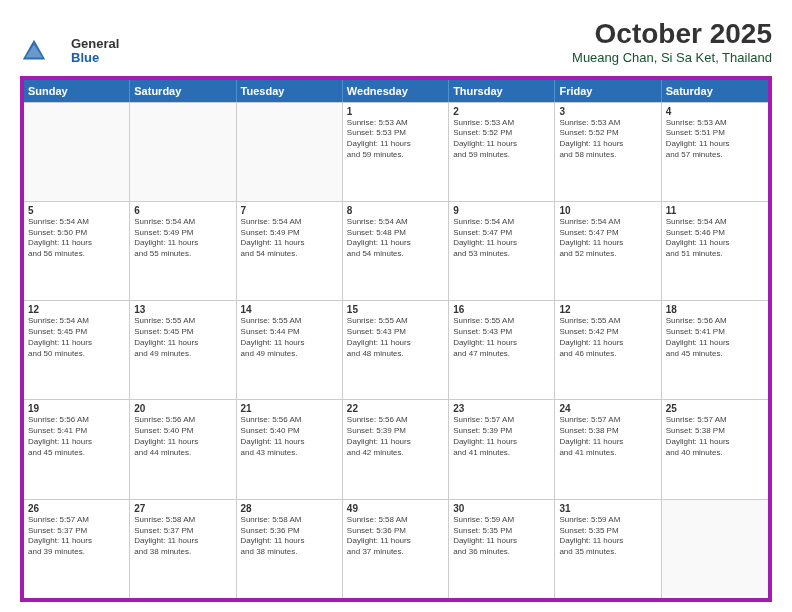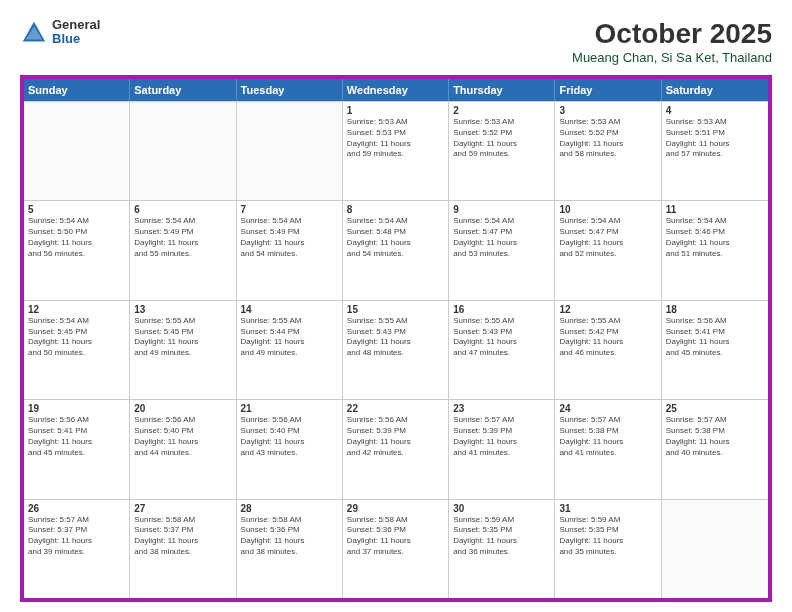--- a/index.html
+++ b/index.html
@@ -18,22 +18,23 @@
       flex-direction: column;
     }
     .header {
       display: flex;
       justify-content: space-between;
       align-items: flex-start;
       margin-bottom: 10px;
     }
     .logo {
       display: flex;
-      align-items: flex-end;
-      margin-top: 0;
+      align-items: flex-start;
+      margin-top: 19px;
+      gap: 19px;
     }
     .logo-text {
       display: flex;
       flex-direction: column;
       line-height: 1.1;
     }
     .logo-general {
       font-size: 13px;
       font-weight: bold;
       color: #333;
@@ -349,21 +350,21 @@
 and 38 minutes.</div>
           </div>
           <div class="day-cell">
             <span class="day-num">28</span>
             <div class="day-info" style="white-space: pre-line;">Sunrise: 5:58 AM
 Sunset: 5:36 PM
 Daylight: 11 hours
 and 38 minutes.</div>
           </div>
           <div class="day-cell">
-            <span class="day-num">29</span>
+            <span class="day-num">49</span>
             <div class="day-info" style="white-space: pre-line;">Sunrise: 5:58 AM
 Sunset: 5:36 PM
 Daylight: 11 hours
 and 37 minutes.</div>
           </div>
           <div class="day-cell">
             <span class="day-num">30</span>
             <div class="day-info" style="white-space: pre-line;">Sunrise: 5:59 AM
 Sunset: 5:35 PM
 Daylight: 11 hours

